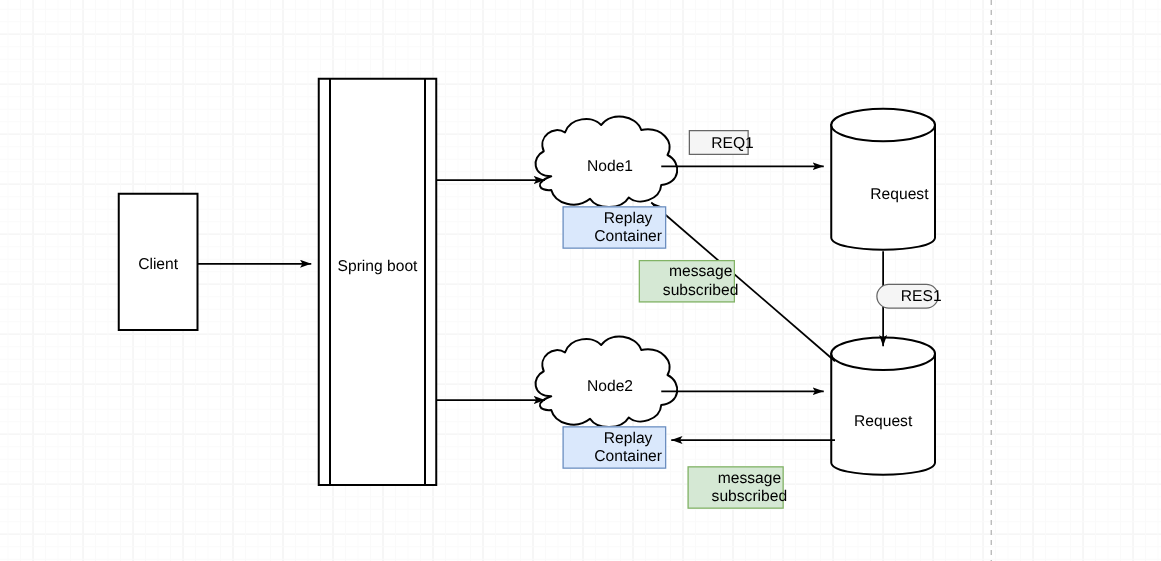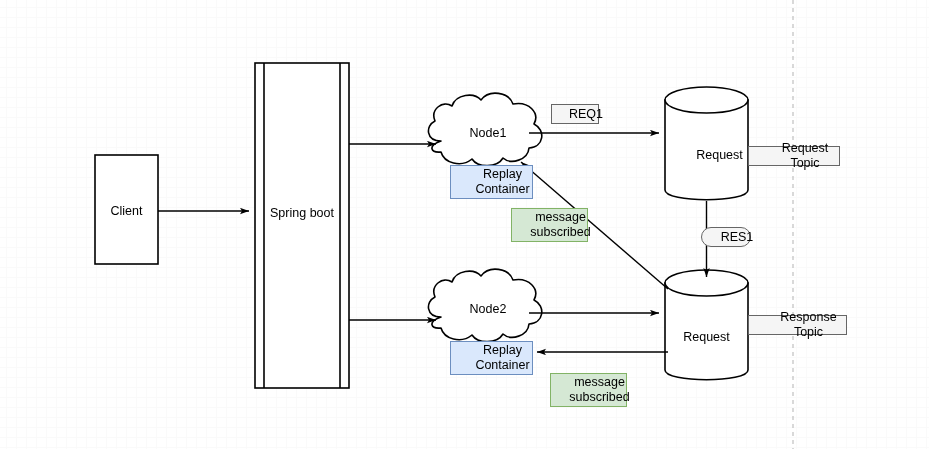--- a/index.html
+++ b/index.html
@@ -141,23 +141,21 @@
   <div class="node-label" style="left:441px; top:302px; width:94px;">Node2</div>
 
   <div class="node-label" style="left:665px; top:148px; width:83px;margin-left:13px;">Request</div>
 
   <div class="node-label" style="left:665px; top:330px; width:83px;">Request</div>
 
   <div class="tagbox tag-plain" style="left:551px; top:104px; width:48px; height:20px;">REQ1</div>
 
   <div class="tagbox tag-plain" style="left:701px; top:227px; width:50px; height:20px;border-radius:10px;">RES1</div>
 
-  <div class="tagbox tag-plain" style="left:748px; top:146px; width:92px; height:20px;">Request Topic</div>
 
-  <div class="tagbox tag-plain" style="left:748px; top:315px; width:99px; height:20px;">Response Topic</div>
 
   <div class="tagbox tag-blue" style="left:450px; top:165px; width:83px; height:34px;">Replay
 Container</div>
 
   <div class="tagbox tag-blue" style="left:450px; top:341px; width:83px; height:34px;">Replay
 Container</div>
 
   <div class="tagbox tag-green" style="left:511px; top:208px; width:77px; height:34px;">message
 subscribed</div>
 

